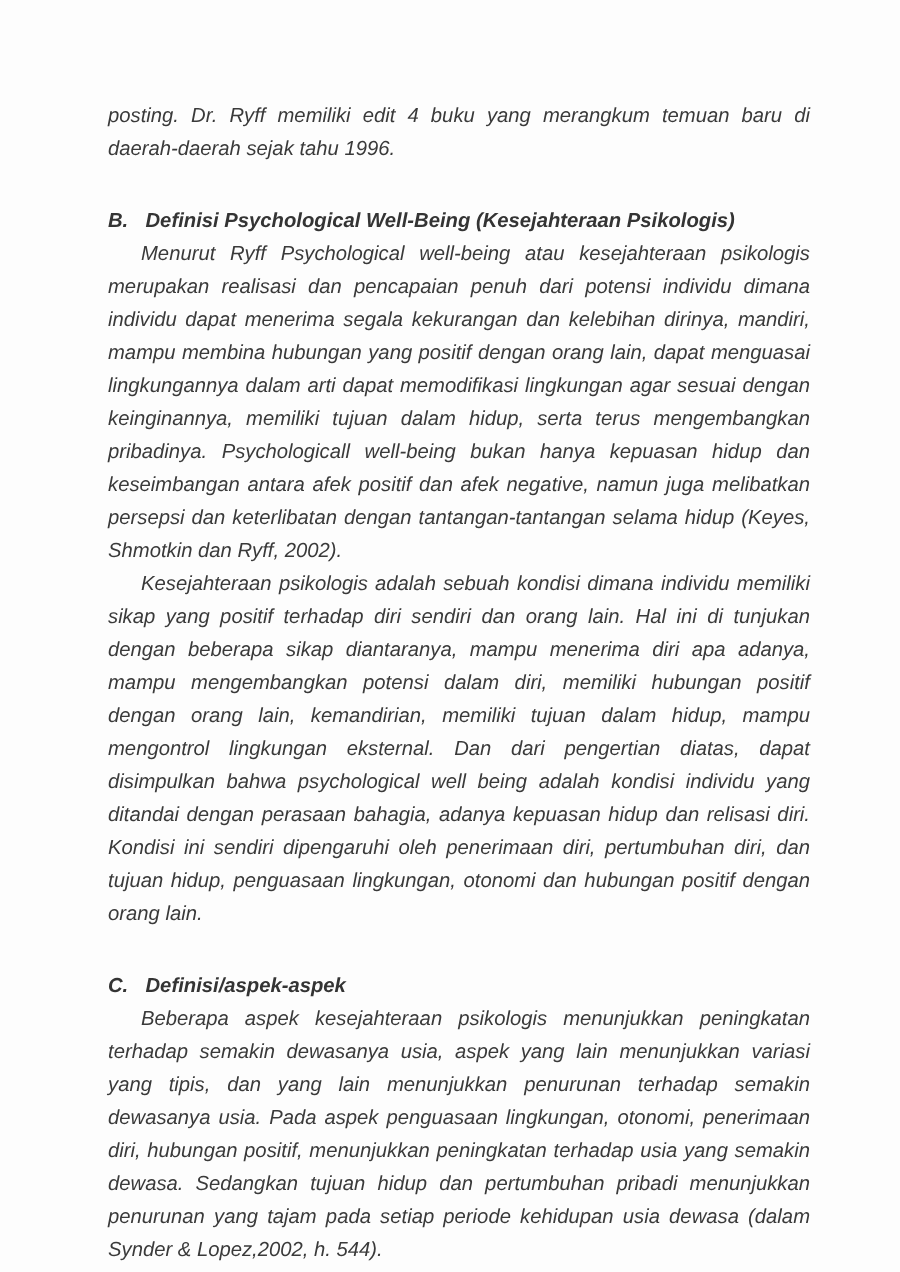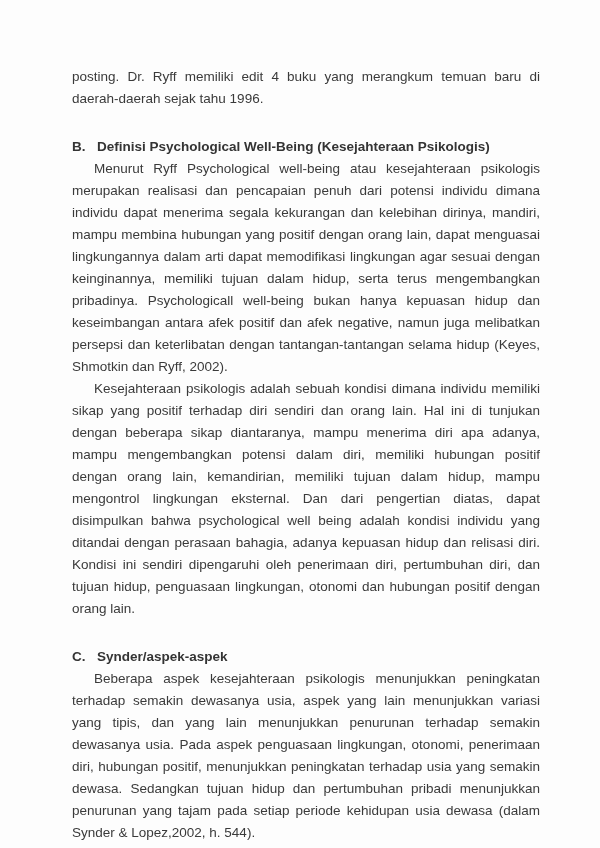--- a/index.html
+++ b/index.html
@@ -12,20 +12,21 @@
     width: 600px;
     height: 848px;
     background: #fdfdfd;
     overflow: hidden;
     font-family: "Liberation Sans", "DejaVu Sans", sans-serif;
     color: #3a3a3a;
     box-sizing: border-box;
     padding: 66px 60px 0 72px;
     font-size: 13.5px;
     line-height: 22px;
+    font-style: italic;
   }
   .para {
     margin: 0;
     text-align: justify;
     text-indent: 22px;
   }
   .para.no-indent {
     text-indent: 0;
   }
   .section-heading {
@@ -59,20 +60,20 @@
     </div>
     <div class="section-body">
       <p class="para">Menurut Ryff Psychological well-being atau kesejahteraan psikologis merupakan realisasi dan pencapaian penuh dari potensi individu dimana individu dapat menerima segala kekurangan dan kelebihan dirinya, mandiri, mampu membina hubungan yang positif dengan orang lain, dapat menguasai lingkungannya dalam arti dapat memodifikasi lingkungan agar sesuai dengan keinginannya, memiliki tujuan dalam hidup, serta terus mengembangkan pribadinya. Psychologicall well-being bukan hanya kepuasan hidup dan keseimbangan antara afek positif dan afek negative, namun juga melibatkan persepsi dan keterlibatan dengan tantangan-tantangan selama hidup (Keyes, Shmotkin dan Ryff, 2002).</p>
       <p class="para">Kesejahteraan psikologis adalah sebuah kondisi dimana individu memiliki sikap yang positif terhadap diri sendiri dan orang lain. Hal ini di tunjukan dengan beberapa sikap diantaranya, mampu menerima diri apa adanya, mampu mengembangkan potensi dalam diri, memiliki hubungan positif dengan orang lain, kemandirian, memiliki tujuan dalam hidup, mampu mengontrol lingkungan eksternal. Dan dari pengertian diatas, dapat disimpulkan bahwa psychological well being adalah kondisi individu yang ditandai dengan perasaan bahagia, adanya kepuasan hidup dan relisasi diri. Kondisi ini sendiri dipengaruhi oleh penerimaan diri, pertumbuhan diri, dan tujuan hidup, penguasaan lingkungan, otonomi dan hubungan positif dengan orang lain.</p>
     </div>
   </div>
 
   <div class="section">
     <div class="section-heading">
       <span class="sec-label">C.</span>
-      <span class="sec-title">Synder/aspek-aspek</span>
+      <span class="sec-title">Definisi/aspek-aspek</span>
     </div>
     <div class="section-body">
       <p class="para">Beberapa aspek kesejahteraan psikologis menunjukkan peningkatan terhadap semakin dewasanya usia, aspek yang lain menunjukkan variasi yang tipis, dan yang lain menunjukkan penurunan terhadap semakin dewasanya usia. Pada aspek penguasaan lingkungan, otonomi, penerimaan diri, hubungan positif, menunjukkan peningkatan terhadap usia yang semakin dewasa. Sedangkan tujuan hidup dan pertumbuhan pribadi menunjukkan penurunan yang tajam pada setiap periode kehidupan usia dewasa (dalam Synder &amp; Lopez,2002, h. 544).</p>
     </div>
   </div>
 
 </div>
 
 </body></html>

